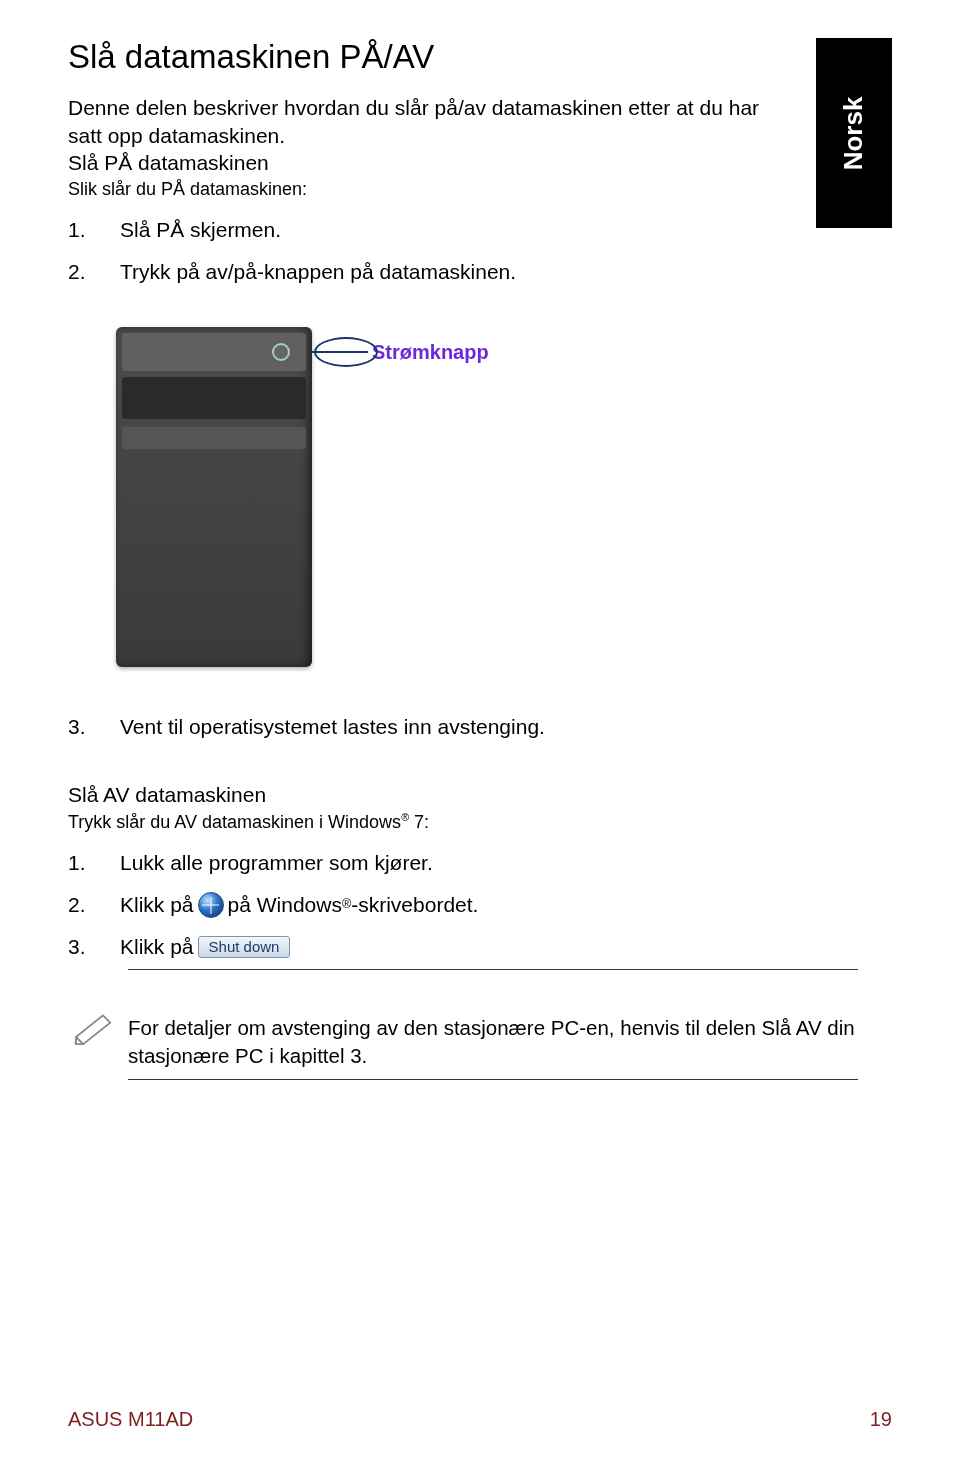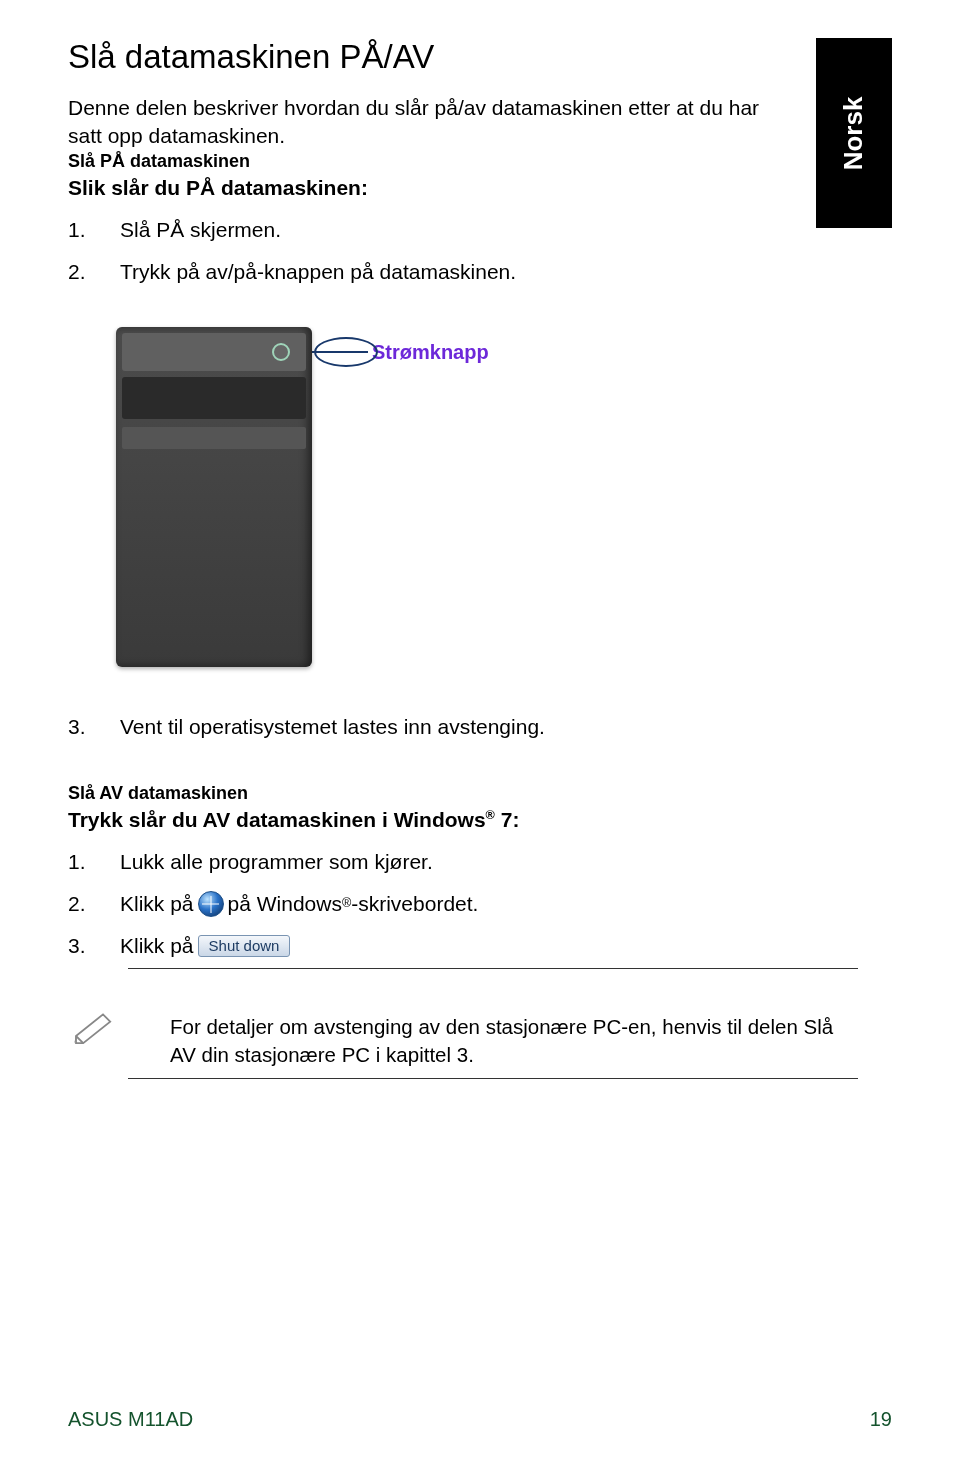--- a/index.html
+++ b/index.html
@@ -16,27 +16,27 @@
     font-size: 33px;
     font-weight: normal;
     margin-bottom: 18px;
   }
   p.intro {
     font-size: 21px;
     line-height: 1.35;
     max-width: 700px;
   }
   h2.sub-head {
+    font-size: 21px;
+    font-weight: normal;
+    margin-bottom: 4px;
+  }
+  p.bold-line {
     font-size: 18px;
-    font-weight: bold;
-    margin-bottom: 4px;
-  }
-  p.bold-line {
-    font-size: 21px;
-    font-weight: bold;
+    font-weight: normal;
     margin-bottom: 10px;
   }
   .ol {
     font-size: 21px;
     line-height: 1.9;
   }
   .ol .row {
     display: flex;
     margin-bottom: 2px;
   }
@@ -127,38 +127,37 @@
   .win-orb::after{ top:50%; left:15%; right:15%; height:1px; transform:translateY(-50%);}
   .shutdown-btn{
     display:inline-block; padding:0 10px; font-size:15px;
     background:linear-gradient(180deg,#f4f7fb 0%, #cad7e7 100%);
     border:1px solid #7a94b2; border-radius:3px; color:#1e3c63;
     line-height:1.3;
   }
   .note-block{
     margin-top:34px; margin-left:4px; display:flex; align-items:flex-start;
     width: 790px;
-    gap: 42px;
   }
   .note-icon{
     width:56px; flex:0 0 56px; padding-top:6px;
   }
   .pencil{
     width:44px; height:36px; color:#777;
   }
   .note-text{
     flex:1; font-size:20.5px; line-height:1.35; padding: 10px 0;
   }
   .note-rule{
     border:none; border-top:1px solid #333; margin-left:60px; width:730px;
   }
   .footer{
     position:absolute; left:68px; right:68px; bottom:30px;
     display:flex; justify-content:space-between;
-    font-size:20px; color:#14532d;
+    font-size:20px; color:#7f1d1d;
   }
   sup{font-size:0.6em;}
 </style>
 </head>
 <body>
 
 <div class="side-tab">
   <span>Norsk</span>
 </div>
 

